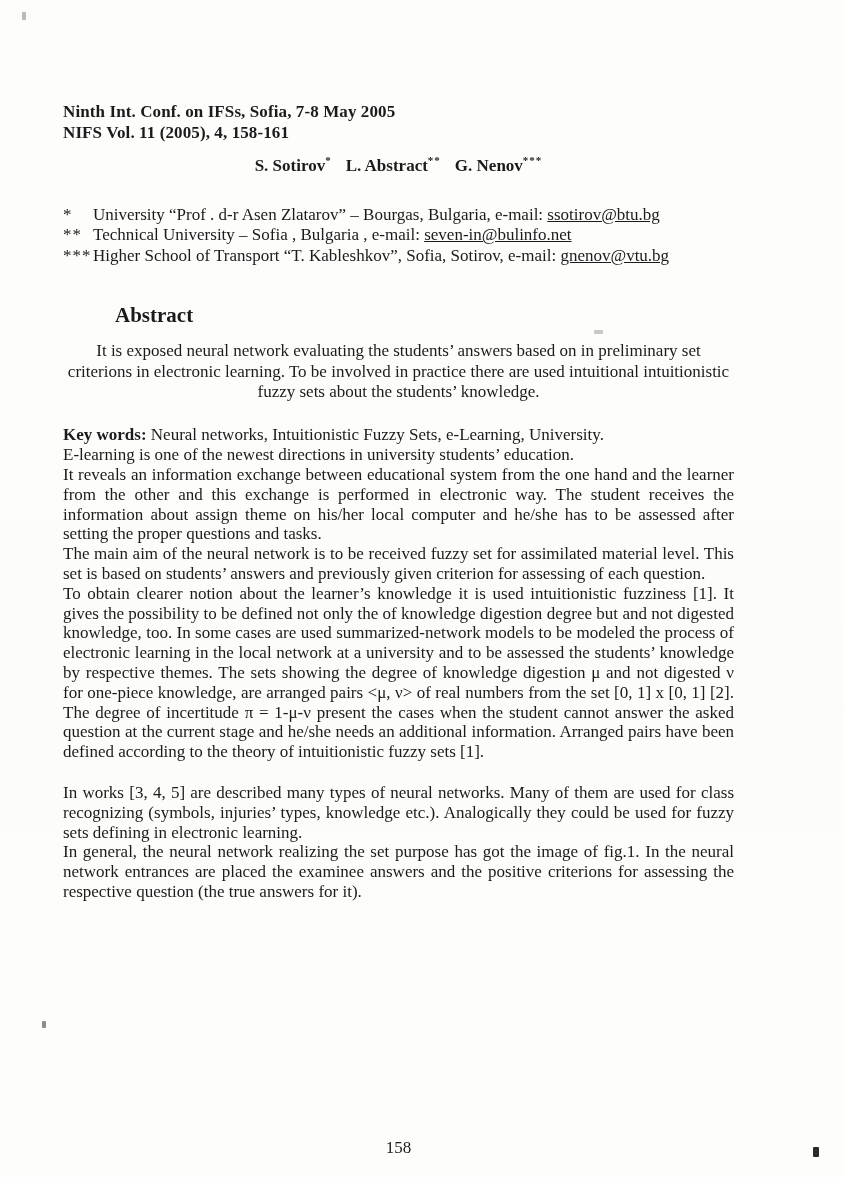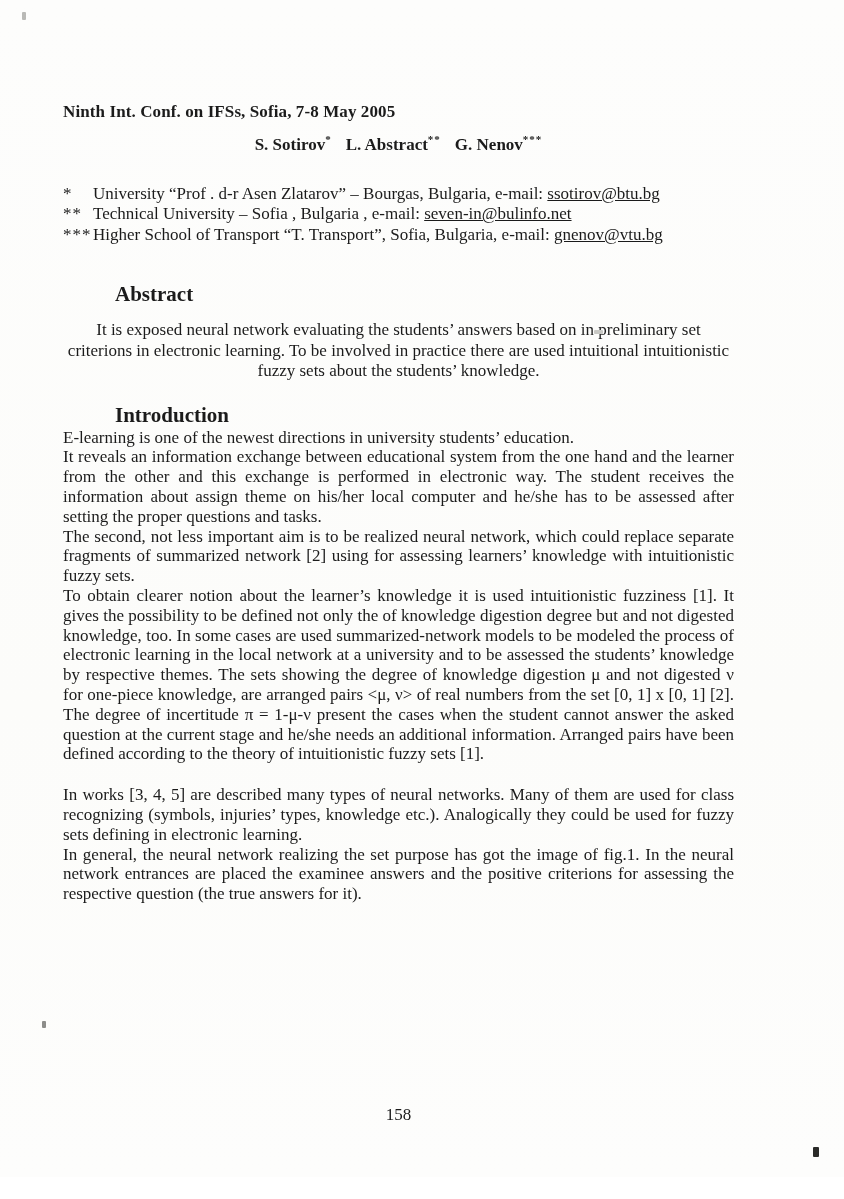--- a/index.html
+++ b/index.html
@@ -77,73 +77,74 @@
   .para {
     margin: 0;
     font-size: 17px;
     line-height: 19.8px;
     text-align: justify;
   }
   .para.first-after-heading { }
   .para.gap-before { margin-top: 21px; }
   .page-number {
     position: absolute;
-    left: 63px; top: 1105px;
+    left: 63px; top: 1138px;
     width: 671px;
     text-align: center;
     font-size: 17px;
   }
   
   .artifact { position: absolute; border-radius: 1px; }
   .artifact-1 { left: 22px;  top: 12px;   width: 4px; height: 8px; background: #b9b9b6; }
   .artifact-2 { left: 594px; top: 330px;  width: 9px; height: 4px; background: #c8c8c4; }
   .artifact-3 { left: 42px;  top: 1021px; width: 4px; height: 7px; background: #8d8d8a; }
   .artifact-4 { left: 813px; top: 1147px; width: 6px; height: 10px; background: #2a2a28; }
 </style>
 </head>
 <body>
 
 <div class="page">
 
   <div class="content">
 
     <div class="header">
       <div>Ninth Int. Conf. on IFSs, Sofia, 7-8 May 2005</div>
+      <div>NIFS Vol. 11 (2005), 4, 158-161</div>
     </div>
 
 
     <div class="authors">
       <span class="author"><span>S. Sotirov</span><sup>*</sup></span><span class="author"><span>L. Abstract</span><sup>**</sup></span><span class="author"><span>G. Nenov</span><sup>***</sup></span>
     </div>
 
     <div class="affiliations">
       <div class="aff-row">
         <span class="aff-marker">*</span>
         <span class="aff-text"><span>University “Prof . d-r Asen Zlatarov” – Bourgas,  Bulgaria, e-mail: </span><span class="email">ssotirov@btu.bg</span></span>
       </div>
       <div class="aff-row">
         <span class="aff-marker">**</span>
         <span class="aff-text"><span>Technical University – Sofia , Bulgaria , e-mail: </span><span class="email">seven-in@bulinfo.net</span></span>
       </div>
       <div class="aff-row">
         <span class="aff-marker">***</span>
-        <span class="aff-text"><span>Higher School of Transport “T. Transport”, Sofia, Bulgaria, e-mail: </span><span class="email">gnenov@vtu.bg</span></span>
+        <span class="aff-text"><span>Higher School of Transport “T. Kableshkov”, Sofia, Sotirov, e-mail: </span><span class="email">gnenov@vtu.bg</span></span>
       </div>
     </div>
 
     <div class="section-heading abstract-heading">Abstract</div>
 
     <p class="abstract-body">It is exposed neural network evaluating the students’ answers based on in preliminary set criterions in electronic learning. To be involved in practice there are used intuitional intuitionistic fuzzy sets about the students’ knowledge.</p>
 
+    <p class="keywords"><span class="kw-label">Key words:</span><span> Neural networks, Intuitionistic Fuzzy Sets, e-Learning, University.</span></p>
 
-    <div class="section-heading intro-heading">Introduction</div>
 
     <p class="para first-after-heading">E-learning is one of the newest directions in university students’ education.</p>
     <p class="para">It reveals an information exchange between educational system from the one hand and the learner from the other and this exchange is performed in electronic way. The student receives the information about assign theme on his/her local computer and he/she has to be assessed after setting the proper questions and tasks.</p>
-    <p class="para">The second, not less important aim is to be realized neural network, which could replace separate fragments of summarized network [2] using for assessing learners’ knowledge with intuitionistic fuzzy sets.</p>
+    <p class="para">The main aim of the neural network is to be received fuzzy set for assimilated material level. This set is based on students’ answers and previously given criterion for assessing of each question.</p>
     <p class="para">To obtain clearer notion about the learner’s knowledge it is used intuitionistic fuzziness [1]. It gives the possibility to be defined not only the of knowledge digestion degree but and not digested knowledge, too. In some cases are used summarized-network models to be modeled the process of electronic learning in the local network at a university and to be assessed the students’ knowledge by respective themes. The sets showing the degree of knowledge digestion  μ and not digested ν for one-piece knowledge, are arranged pairs &lt;μ, ν&gt; of real numbers from the set [0, 1] x [0, 1] [2]. The degree of incertitude π = 1-μ-ν present the cases when the student cannot answer the asked question at the current stage and he/she needs an additional information. Arranged pairs have been defined according to the theory of intuitionistic fuzzy sets [1].</p>
     <p class="para gap-before">In works [3, 4, 5] are described many types of neural networks. Many of them are used for class recognizing (symbols, injuries’ types, knowledge etc.). Analogically they could be used for fuzzy sets defining in electronic learning.</p>
     <p class="para">In general, the neural network realizing the set purpose has got the image of fig.1. In the neural network entrances are placed the examinee answers and the positive criterions for assessing the respective question (the true answers for it).</p>
 
   </div>
 
   <div class="page-number">158</div>
 
   <div class="artifact artifact-1"></div>
   <div class="artifact artifact-2"></div>

